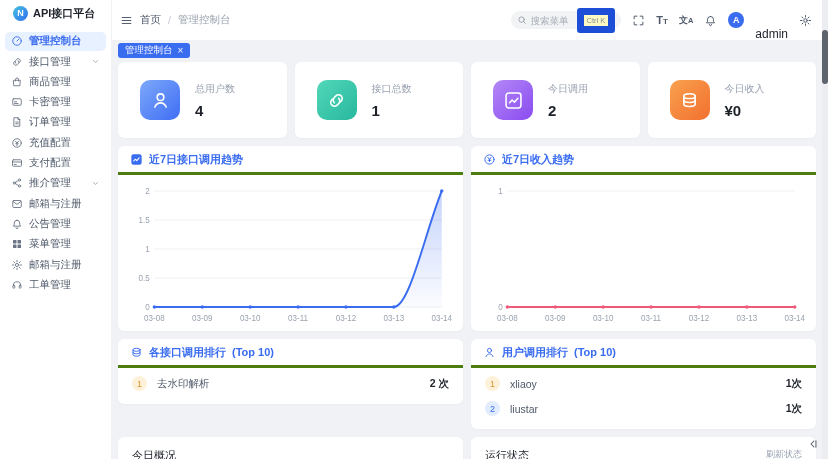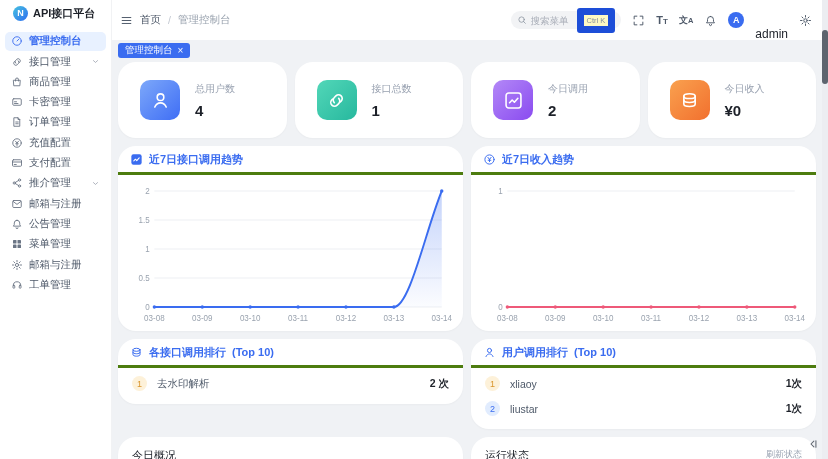--- a/index.html
+++ b/index.html
@@ -50,21 +50,21 @@
   .username { font-size:12px; color:#1d2129; cursor:pointer;margin-top:28px; }
 
   
   .tabbar { height:18px; padding:3px 6px 0; display:flex; }
   .tab { display:inline-flex; align-items:center; gap:5px; background:#3a6cf0; color:#fff;
     font-size:9.5px; padding:2px 7px; border-radius:3px; cursor:pointer; }
   .tab-close { font-size:10px; line-height:1; opacity:.95; cursor:pointer; }
 
   
   .content { padding:4px 6px 0; }
-  .card { background:#fff; border-radius:18px; box-shadow:0 1px 2px rgba(31,35,41,.03); }
+  .card { background:#fff; border-radius:6px; box-shadow:0 1px 2px rgba(31,35,41,.03); }
   .row { display:flex; gap:8px; margin-bottom:8px; }
 
   
   .stat-card { flex:1; height:76px; display:flex; align-items:center; padding-left:22px; gap:15px; }
   .stat-ic { width:40px; height:40px; border-radius:10px; display:flex; align-items:center; justify-content:center; color:#fff; }
   .stat-ic svg { width:21px; height:21px; }
   .stat-label { font-size:10px; color:#98a1b0; margin-bottom:6px; }
   .stat-value { font-size:15px; font-weight:bold; color:#1d2129; }
 
   

